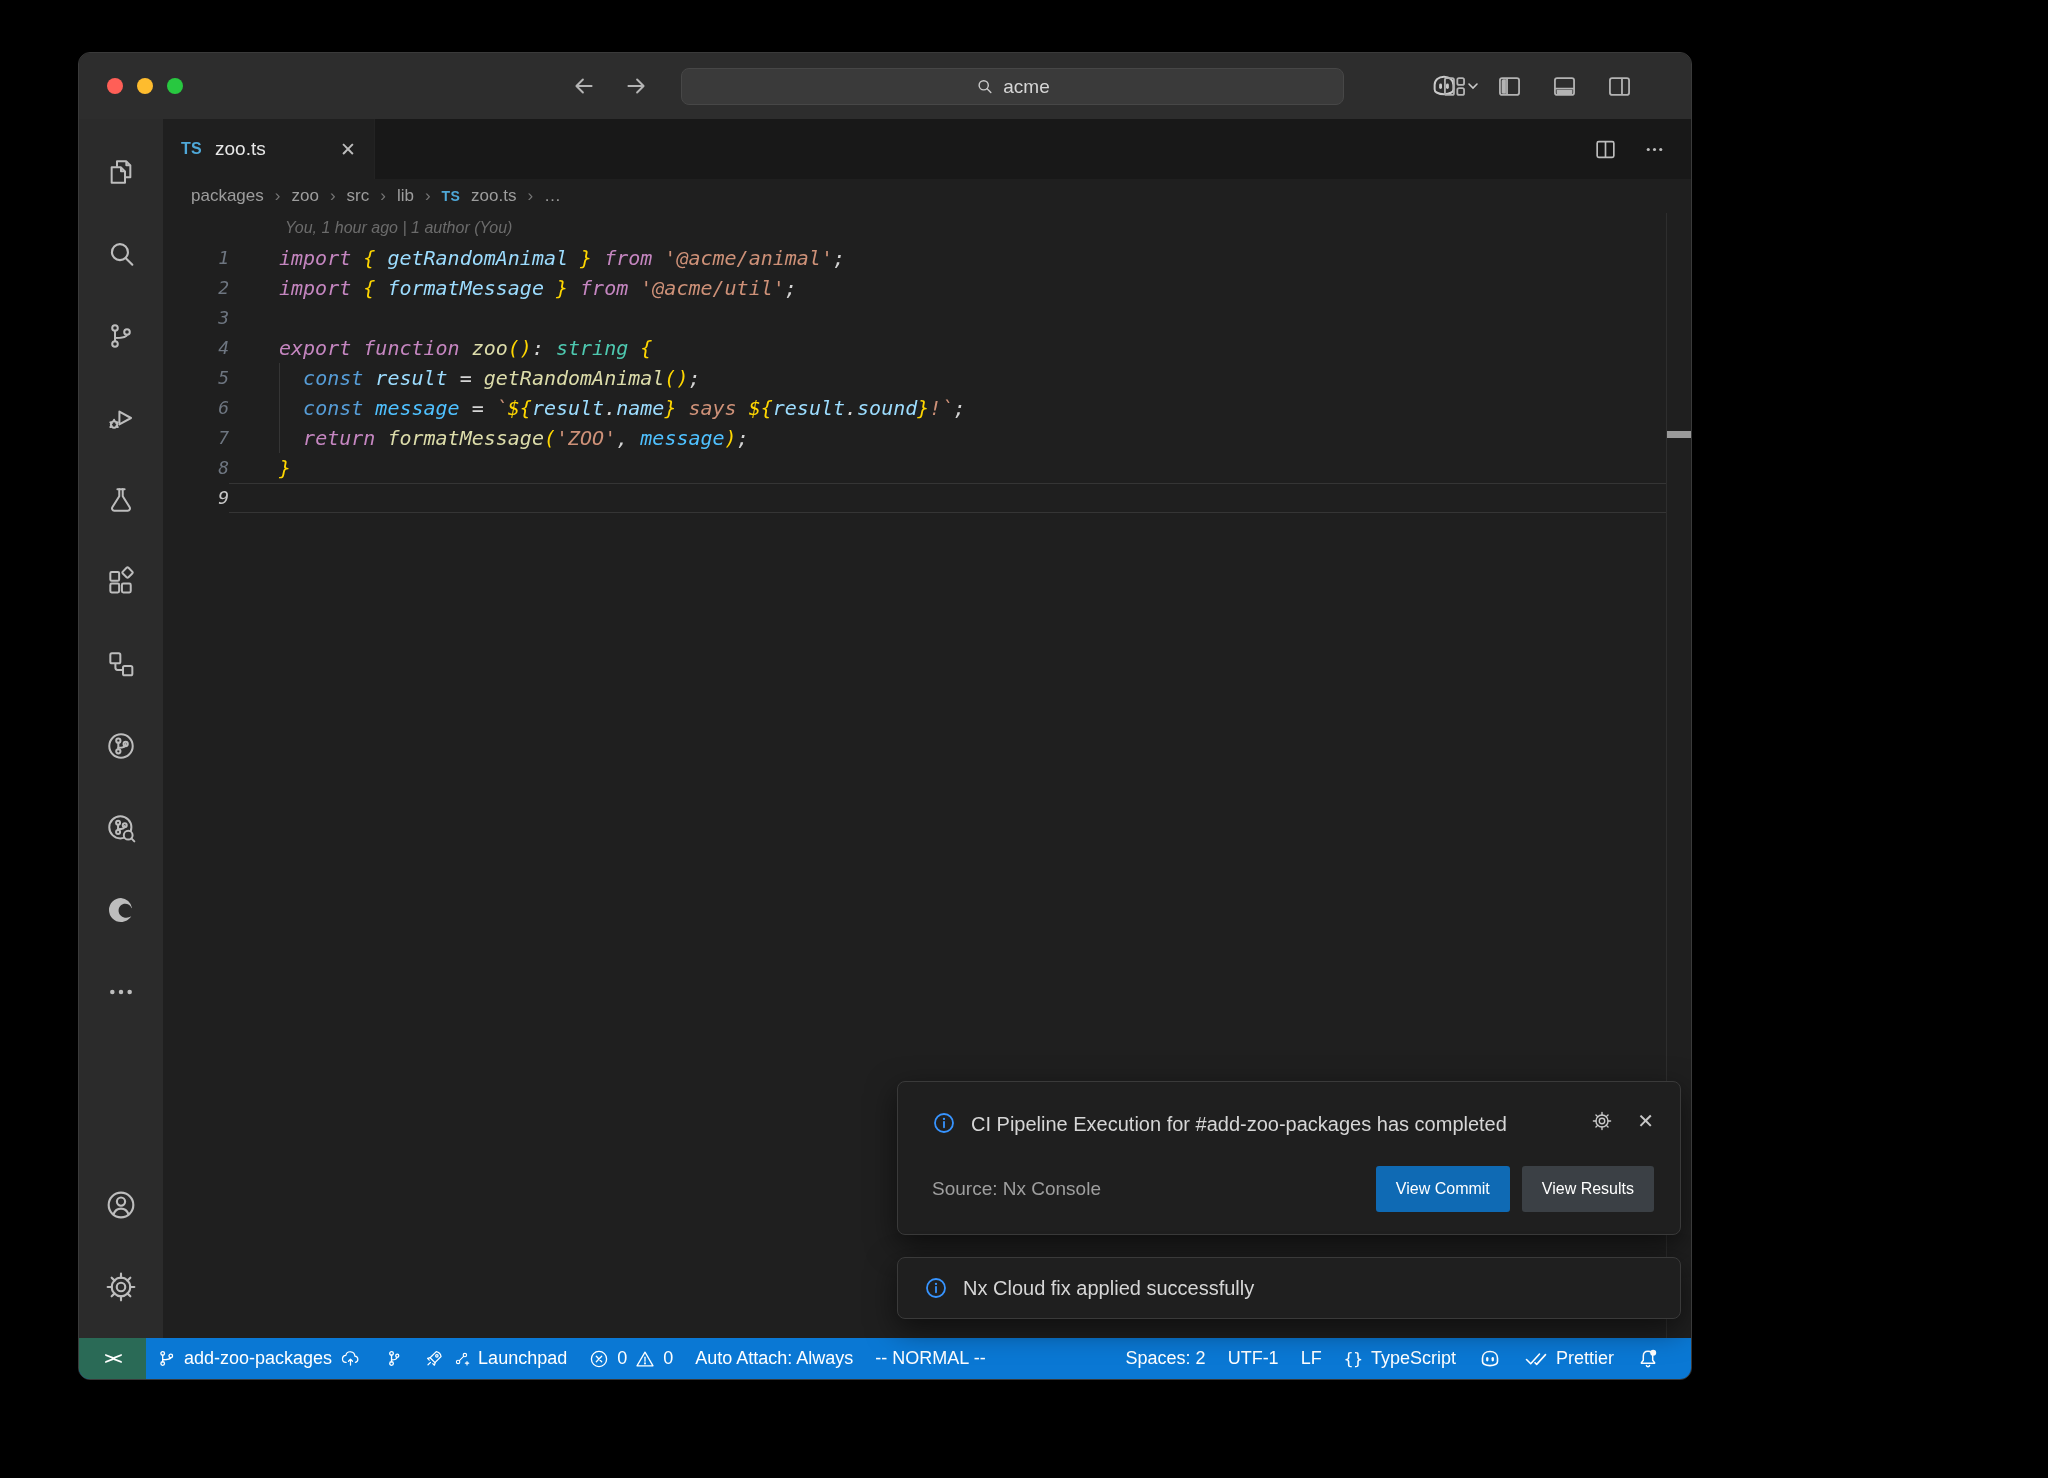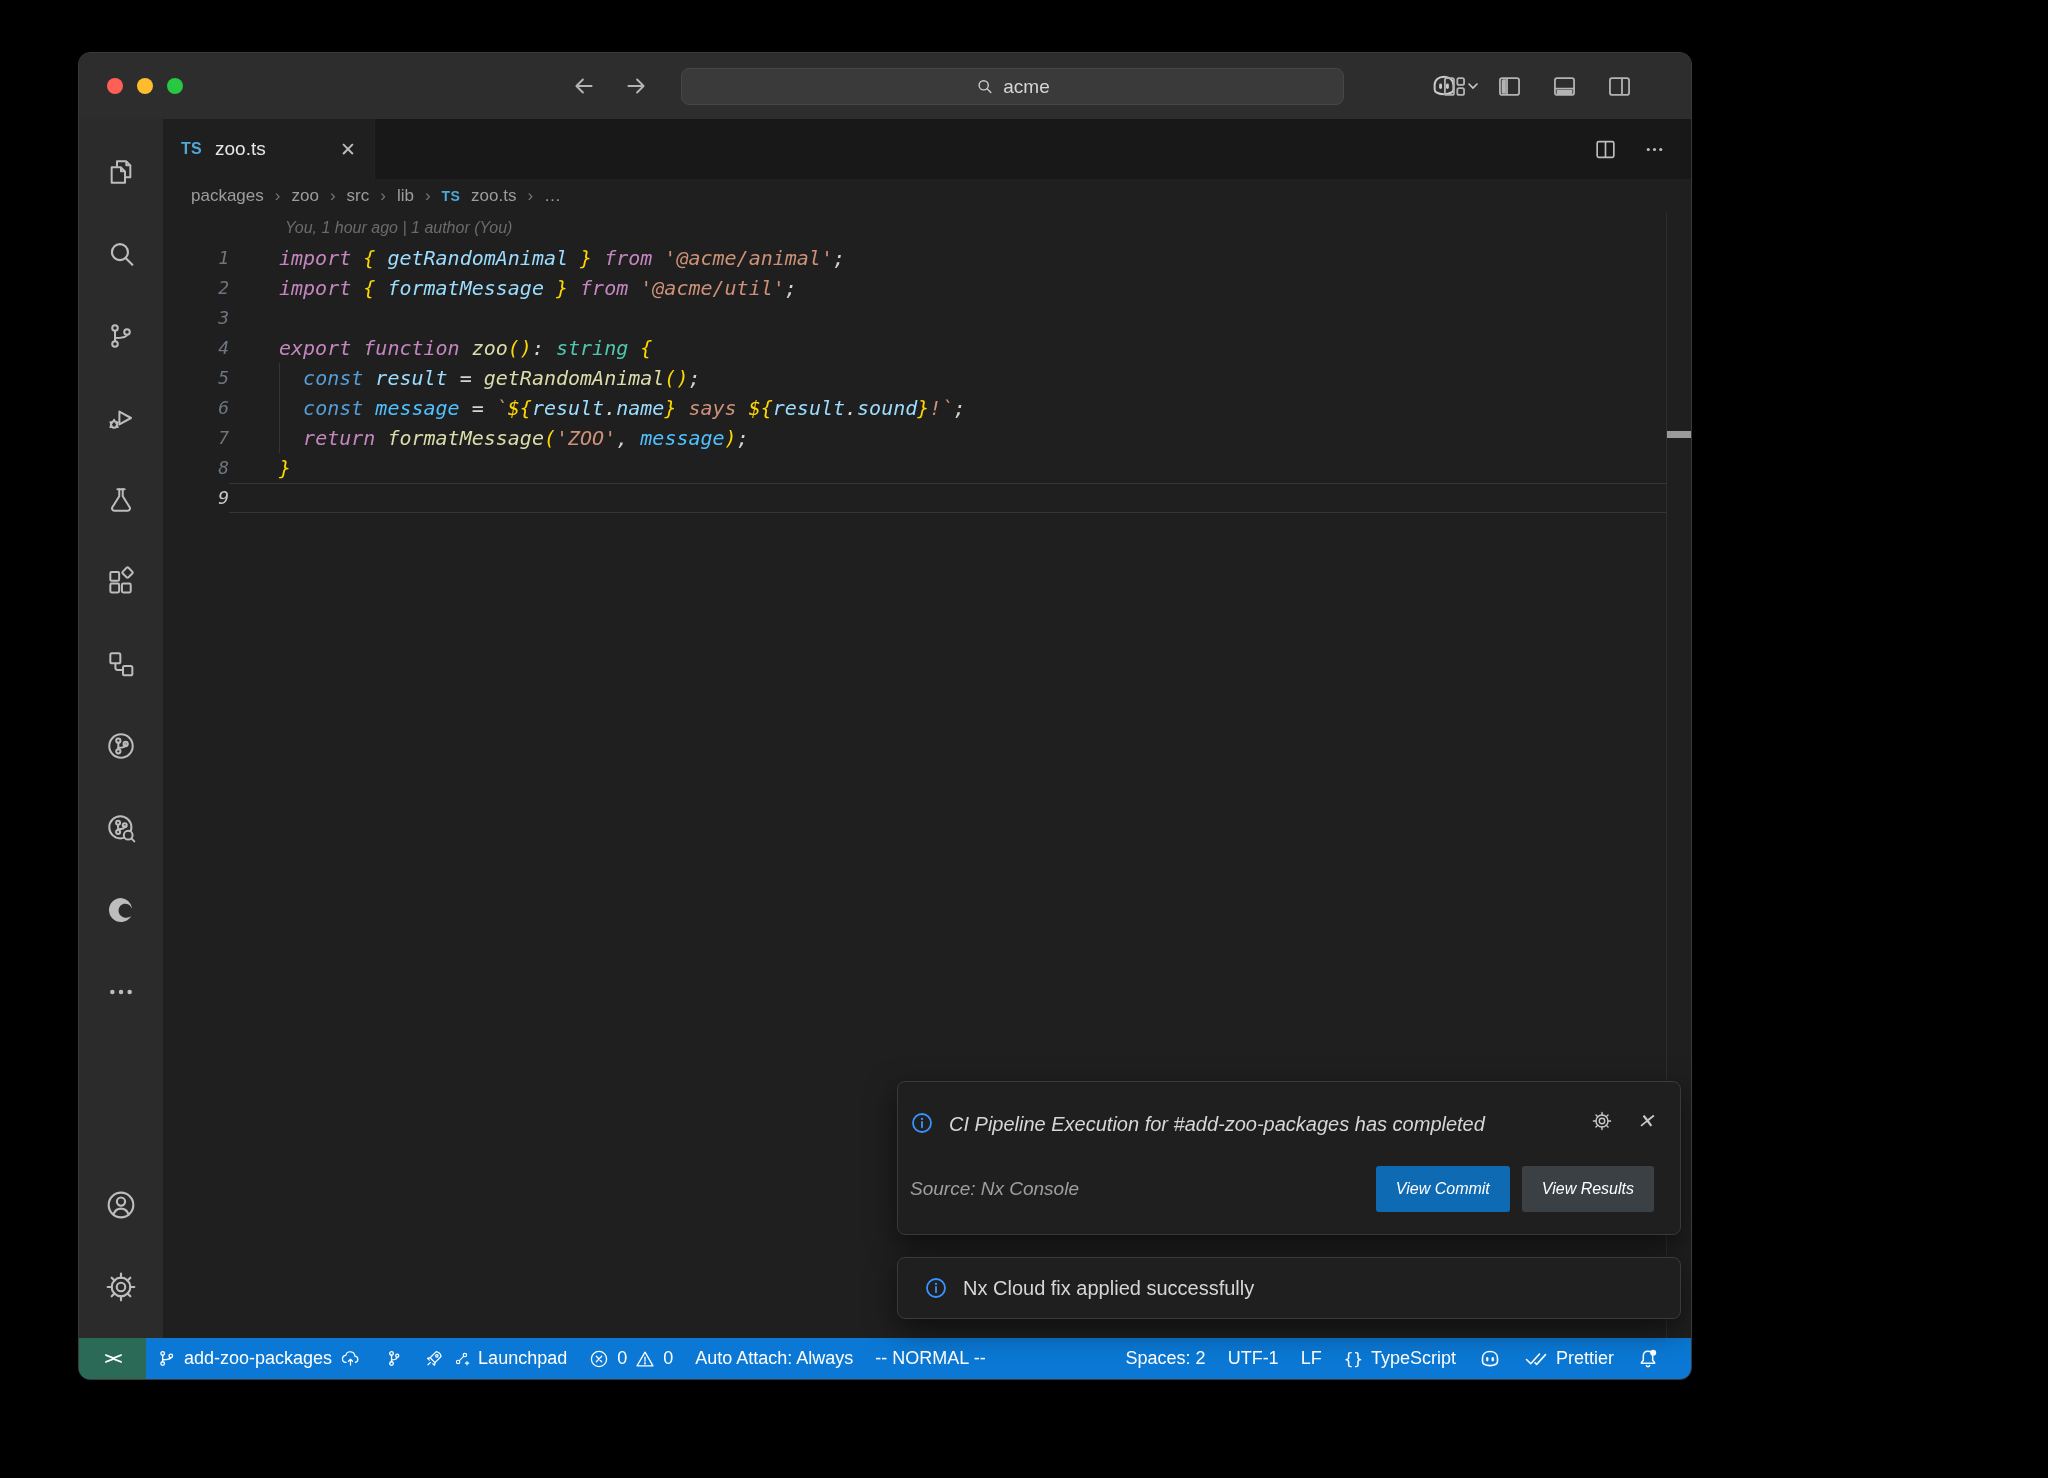--- a/index.html
+++ b/index.html
@@ -64,21 +64,21 @@
   .cursor-mark{position:absolute;right:0;top:218px;width:24px;height:7px;background:#9a9a9a;}
   
   .statusbar{flex:0 0 41px;background:#0a78d4;display:flex;align-items:stretch;color:#fff;font-size:18px;}
   .sb-item{display:flex;align-items:center;gap:8px;padding:0 11px;white-space:nowrap;}
   .sb-remote{background:#2a6a56;flex:0 0 45px;justify-content:center;font-size:17px;letter-spacing:-2px;font-weight:600;padding:0 11px;}
   .sb-right{margin-left:auto;display:flex;align-items:center;padding-right:20px;}
   .sb-braces{font-family:"DejaVu Sans Mono",monospace;font-size:16px;}
   
   .toasts{position:absolute;right:10px;bottom:60px;width:784px;display:flex;flex-direction:column;gap:22px;z-index:9;}
   .toast{background:#1f1f1f;border:1px solid #3a3a3a;border-radius:8px;box-shadow:0 10px 30px rgba(0,0,0,.55);box-sizing:border-box;}
-  .toast1{padding:24px 26px 22px 12px;font-style:italic;}
+  .toast1{padding:24px 26px 22px 34px;}
   .toast2{padding:18px 26px;text-align:right;}
   .toast-head{display:flex;align-items:flex-start;}
   .toast-msg{color:#d6d6d6;font-size:20px;line-height:36px;max-width:560px;margin-left:15px;}
   .toast-tools{margin-left:auto;display:flex;align-items:center;gap:24px;color:#c9c9c9;padding-top:4px;}
   .toast-close{font-size:20px;line-height:1;color:#c9c9c9;}
   .toast-foot{display:flex;align-items:center;margin-top:24px;}
   .toast-src{color:#9f9f9f;font-size:19px;}
   .toast-btns{margin-left:auto;display:flex;gap:12px;}
   .btn{height:46px;display:flex;align-items:center;padding:0 20px;font-size:16px;color:#fff;border-radius:3px;cursor:default;}
   .btn-primary{background:#0f6ab4;}

